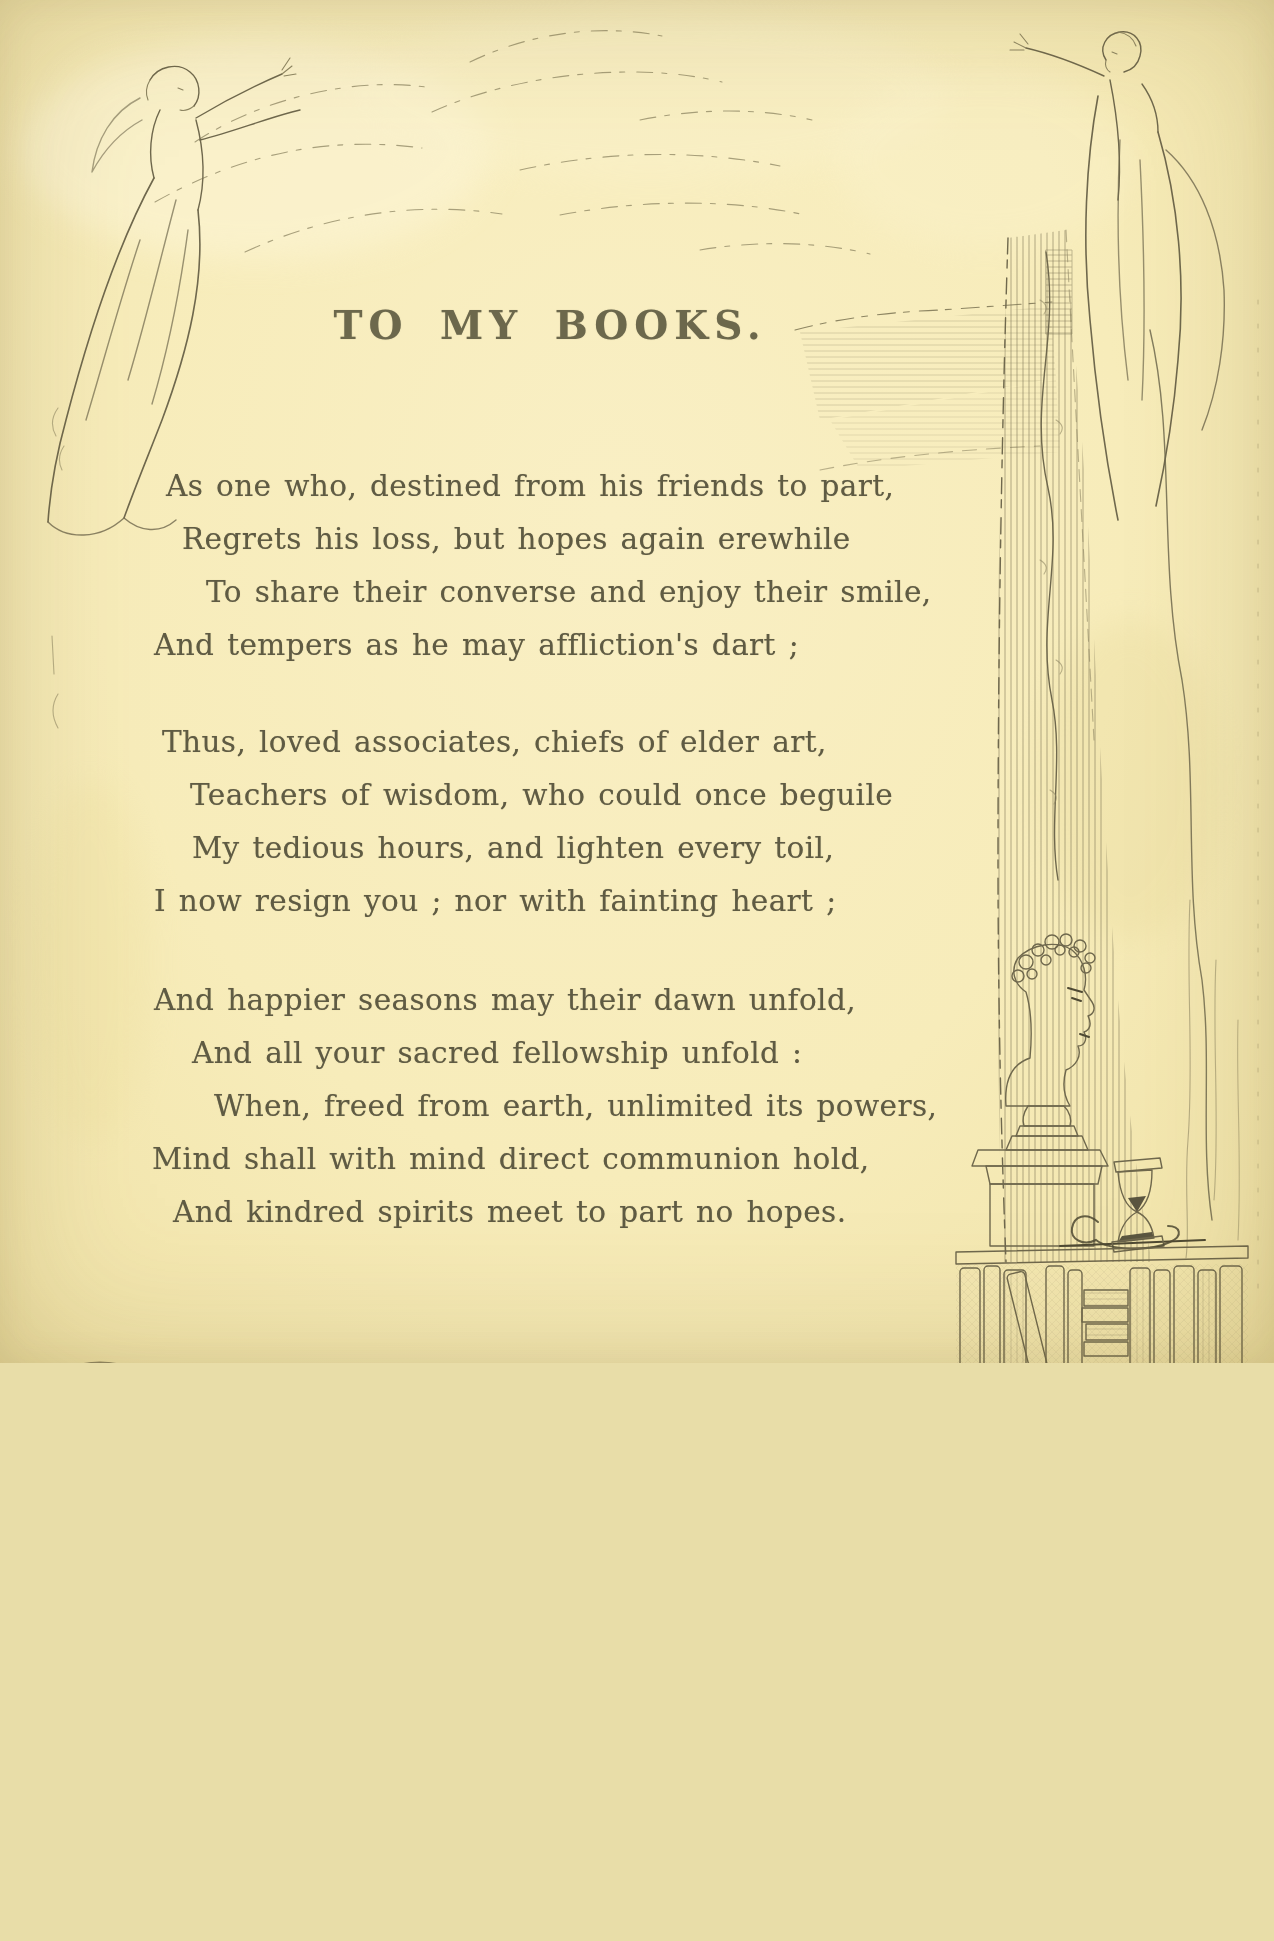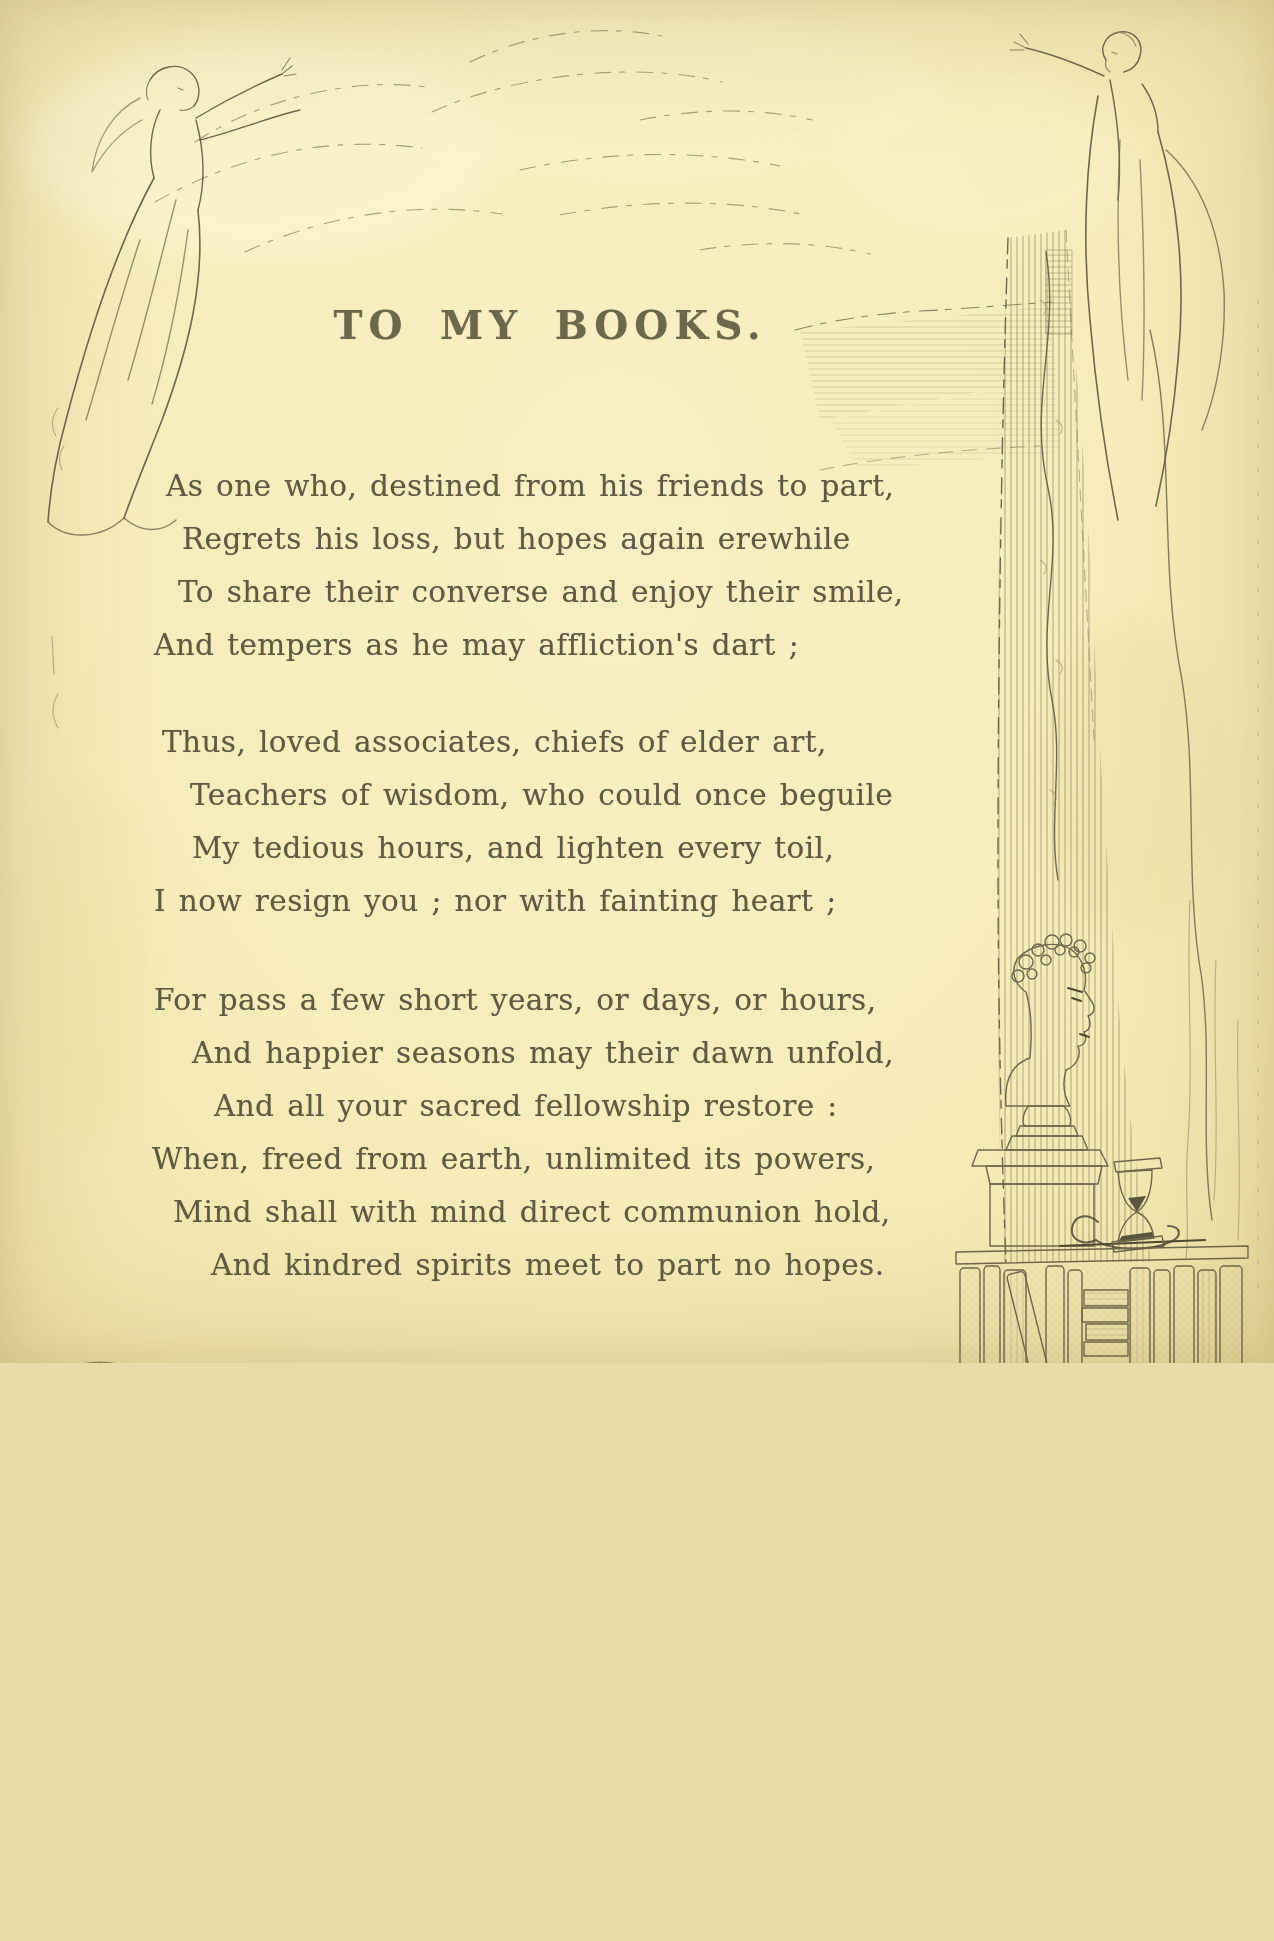--- a/index.html
+++ b/index.html
@@ -24,21 +24,21 @@
     color:#5f5b43;white-space:nowrap;word-spacing:3px;letter-spacing:.4px;
     text-shadow:0 0 .7px rgba(95,91,67,.45);
   }
   #stanza-1{top:460px;}
   #stanza-2{top:716px;}
   #stanza-3{top:974px;}
   .line{height:53px;}
   
   #stanza-1 .line:nth-child(1){margin-left:24px}
   #stanza-1 .line:nth-child(2){margin-left:40px}
-  #stanza-1 .line:nth-child(3){margin-left:36px}
+  #stanza-1 .line:nth-child(3){margin-left:64px}
   #stanza-1 .line:nth-child(4){margin-left:12px}
   #stanza-2 .line:nth-child(1){margin-left:20px}
   #stanza-2 .line:nth-child(2){margin-left:48px}
   #stanza-2 .line:nth-child(3){margin-left:50px}
   #stanza-2 .line:nth-child(4){margin-left:12px}
   #stanza-3 .line:nth-child(1){margin-left:12px}
   #stanza-3 .line:nth-child(2){margin-left:50px}
   #stanza-3 .line:nth-child(3){margin-left:72px}
   #stanza-3 .line:nth-child(4){margin-left:10px}
   #stanza-3 .line:nth-child(5){margin-left:31px}
@@ -504,21 +504,20 @@
   </div>
 
   <div class="stanza" id="stanza-2">
     <div class="line">Thus, loved associates, chiefs of elder art,</div>
     <div class="line">Teachers of wisdom, who could once beguile</div>
     <div class="line">My tedious hours, and lighten every toil,</div>
     <div class="line">I now resign you ; nor with fainting heart ;</div>
   </div>
 
   <div class="stanza" id="stanza-3">
-    <div class="line">For pass a few short years, or days, or hours,</div>
     <div class="line">And happier seasons may their dawn unfold,</div>
-    <div class="line">And all your sacred fellowship restore :</div>
+    <div class="line">And all your sacred fellowship unfold :</div>
     <div class="line">When, freed from earth, unlimited its powers,</div>
     <div class="line">Mind shall with mind direct communion hold,</div>
     <div class="line">And kindred spirits meet to part no hopes.</div>
   </div>
 
 </div>
 
 </body></html>

